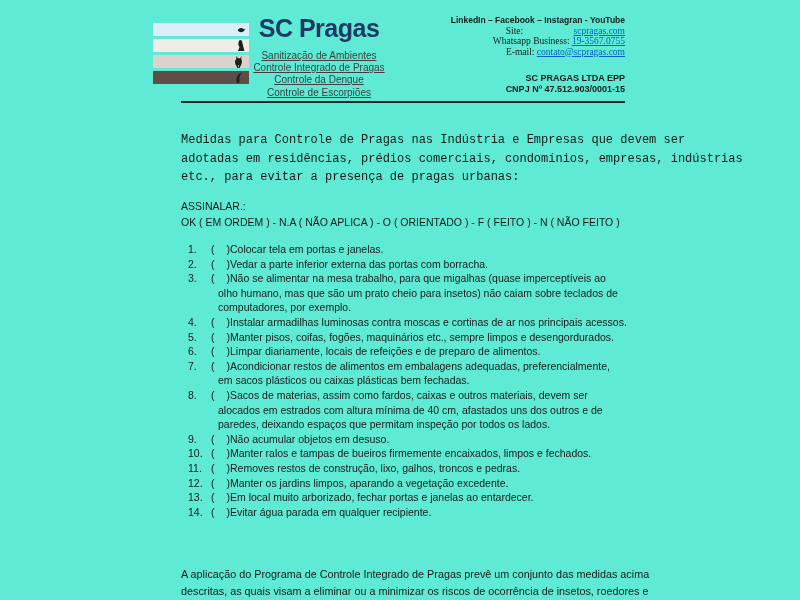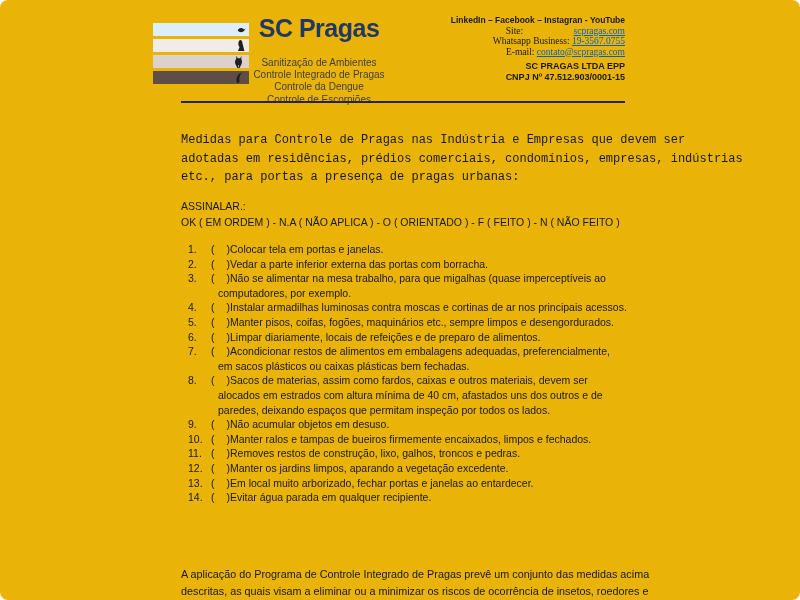--- a/index.html
+++ b/index.html
@@ -1,31 +1,31 @@
 <!DOCTYPE html>
 <html><head>
 <meta charset="utf-8">
 <style>
   html,body{margin:0;padding:0;background:#fff;}
   .page{
-    position:relative;width:800px;height:600px;background:#eab308;overflow:hidden;
-    font-family:"Liberation Sans",sans-serif;color:#1a1a1a;border-radius:8px;
+    position:relative;width:800px;height:600px;background:#5eead4;overflow:hidden;
+    font-family:"Liberation Sans",sans-serif;color:#1a1a1a;
   }
   
   .logo-stripes{position:absolute;left:153px;top:23px;width:96px;}
   .stripe{position:relative;height:13px;margin-bottom:3px;}
   .stripe svg{position:absolute;right:2px;top:0;height:13px;width:16px;}
   .logo-text{position:absolute;left:246px;top:13px;width:146px;text-align:center;}
   .logo-title{font-size:25px;font-weight:bold;line-height:30px;white-space:nowrap;letter-spacing:-0.5px;}
-  .taglines{margin-top:14px;font-size:10px;line-height:12.2px;color:#3f3f3f;white-space:nowrap;}
+  .taglines{margin-top:7px;font-size:10px;line-height:12.2px;color:#3f3f3f;white-space:nowrap;text-decoration:underline;}
   .contact{position:absolute;right:175px;top:15px;text-align:right;line-height:10.5px;}
   .contact .social{font-size:8.5px;font-weight:600;white-space:nowrap;}
   .contact .srow{font-family:"Liberation Serif",serif;font-size:9.5px;white-space:nowrap;}
   .contact a.link{text-decoration:underline;cursor:pointer;}
-  .contact .company{margin-top:4px;font-size:9px;font-weight:bold;white-space:nowrap;}
+  .contact .company{margin-top:16px;font-size:9px;font-weight:bold;white-space:nowrap;}
   .contact .cnpj{font-size:9px;font-weight:bold;white-space:nowrap;}
   .divider{position:absolute;left:181px;top:101px;width:444px;border-top:2px solid #262626;}
   
   .para{position:absolute;left:181px;}
   .line{white-space:nowrap;}
   .intro{top:131px;font-size:12px;line-height:18.7px;font-family:Liberation Mono, monospace;}
   .assinalar{top:200px;font-size:10.5px;}
   .legend{top:216px;font-size:10.5px;white-space:nowrap;text-align:center;}
   .checklist{position:absolute;left:181px;top:242px;margin:0;padding:0;list-style:none;
              font-size:10.5px;line-height:14.6px;}
@@ -91,38 +91,39 @@
     </div>
     <div class="company">SC PRAGAS LTDA EPP</div>
     <div class="cnpj">CNPJ Nº 47.512.903/0001-15</div>
   </div>
 
   <div class="divider"></div>
 
   <div class="para intro">
     <div class="line">Medidas para Controle de Pragas nas Indústria e Empresas que devem ser</div>
     <div class="line">adotadas em residências, prédios comerciais, condomínios, empresas, indústrias</div>
-    <div class="line">etc., para portas a presença de pragas urbanas:</div>
+    <div class="line">etc., para evitar a presença de pragas urbanas:</div>
   </div>
 
   <div class="para assinalar">ASSINALAR.:</div>
   <div class="para legend">OK ( EM ORDEM ) - N.A ( NÃO APLICA ) - O ( ORIENTADO ) - F ( FEITO ) - N ( NÃO FEITO )</div>
 
   <ol class="checklist">
       <li class="check-item">
         <span class="num">1.</span>
         <div class="line"><span class="cb"><span>(</span><span class="cb-gap"></span><span>)</span></span><span class="t">Colocar tela em portas e janelas.</span></div>
       </li>
       <li class="check-item">
         <span class="num">2.</span>
         <div class="line"><span class="cb"><span>(</span><span class="cb-gap"></span><span>)</span></span><span class="t">Vedar a parte inferior externa das portas com borracha.</span></div>
       </li>
       <li class="check-item">
         <span class="num">3.</span>
         <div class="line"><span class="cb"><span>(</span><span class="cb-gap"></span><span>)</span></span><span class="t">Não se alimentar na mesa trabalho, para que migalhas (quase imperceptíveis ao</span></div>
+        <div class="line">olho humano, mas que são um prato cheio para insetos) não caiam sobre teclados de</div>
         <div class="line">computadores, por exemplo.</div>
       </li>
       <li class="check-item">
         <span class="num">4.</span>
         <div class="line"><span class="cb"><span>(</span><span class="cb-gap"></span><span>)</span></span><span class="t">Instalar armadilhas luminosas contra moscas e cortinas de ar nos principais acessos.</span></div>
       </li>
       <li class="check-item">
         <span class="num">5.</span>
         <div class="line"><span class="cb"><span>(</span><span class="cb-gap"></span><span>)</span></span><span class="t">Manter pisos, coifas, fogões, maquinários etc., sempre limpos e desengordurados.</span></div>
       </li>

